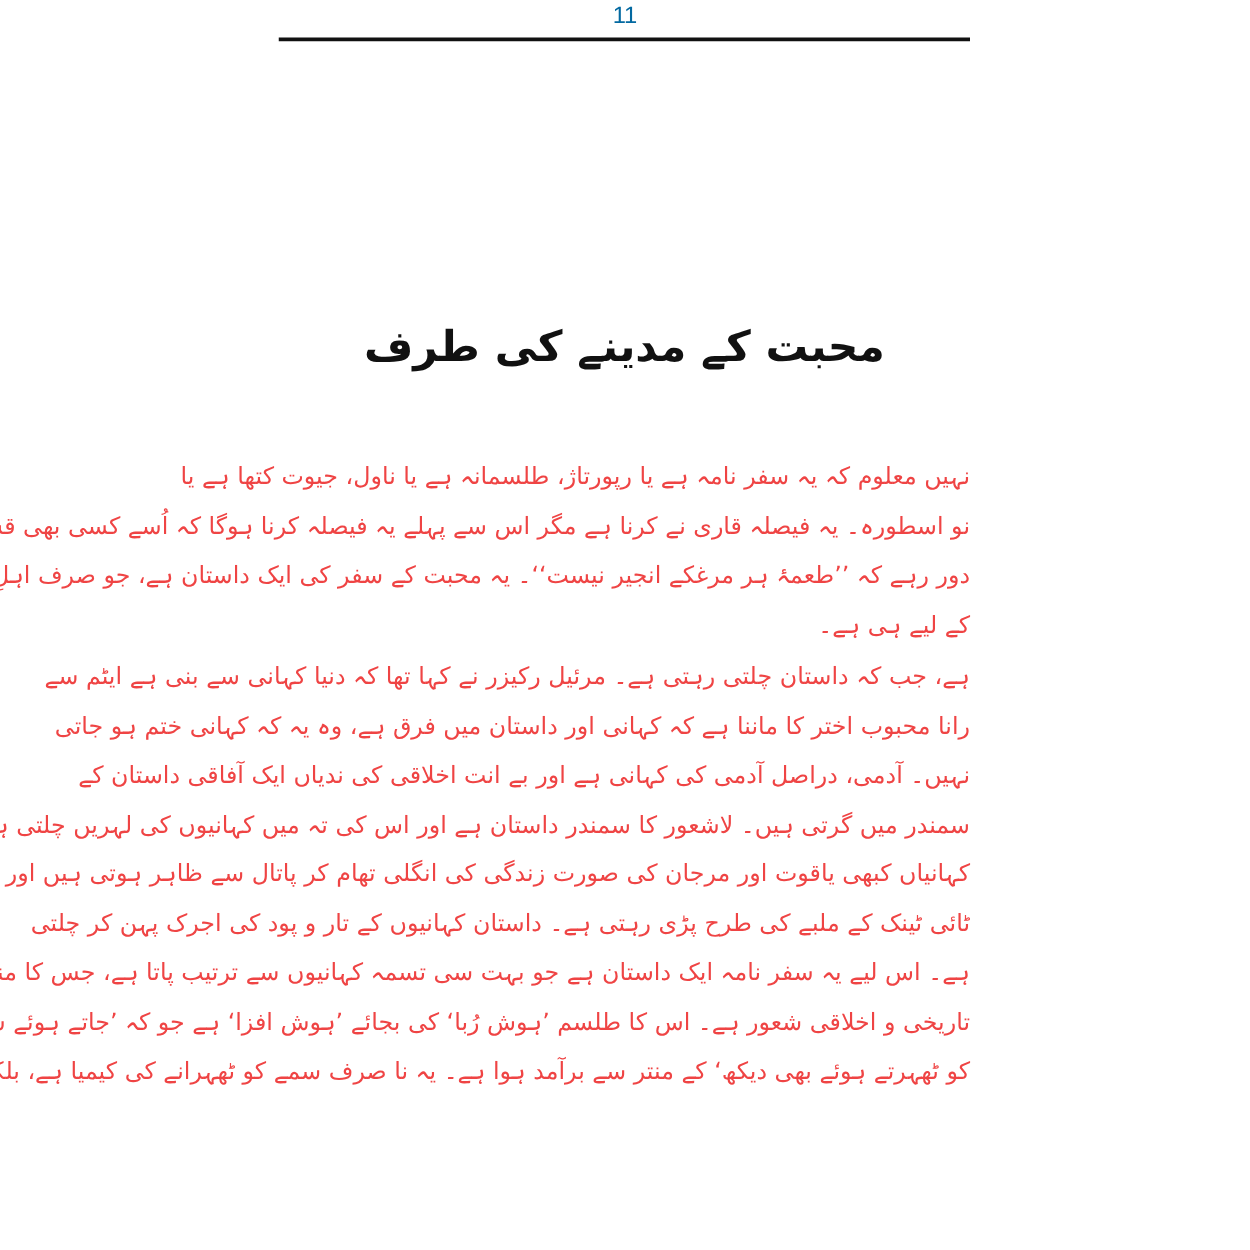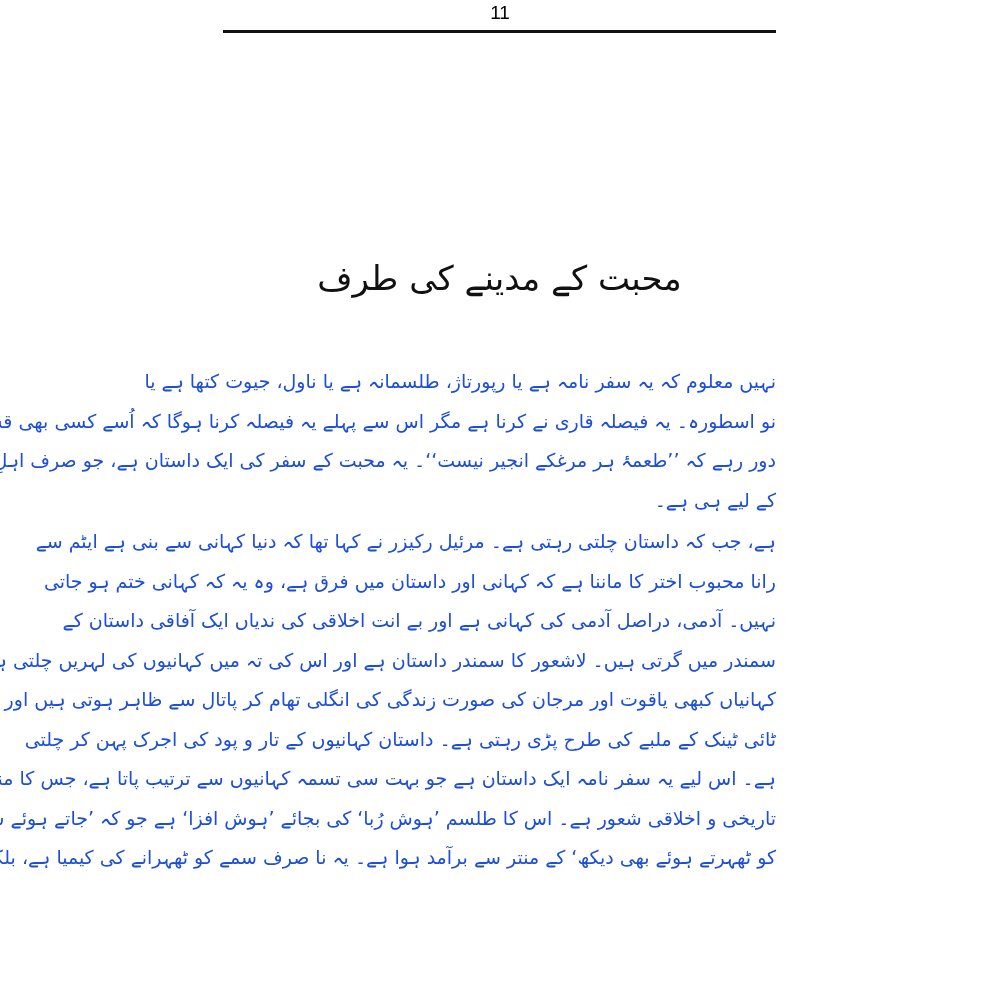--- a/index.html
+++ b/index.html
@@ -16,52 +16,52 @@
     }
     .page-number {
       position: absolute;
       top: 2px;
       left: 0;
       width: 1000px;
       text-align: center;
       font-family: "Liberation Sans", sans-serif;
       font-size: 19px;
       line-height: 22px;
-      color: #000000;
+      color: #0369a1;
     }
     .header-rule {
       position: absolute;
       top: 30px;
       left: 223px;
       width: 553px;
       height: 3px;
       background: #111;
     }
     .chapter-title {
       position: absolute;
       top: 248px;
       left: 223px;
       width: 553px;
       text-align: center;
       direction: rtl;
       font-family: "DejaVu Sans", sans-serif;
-      font-weight: normal;
+      font-weight: bold;
       font-size: 34px;
       line-height: 60px;
       color: #111;
     }
     .body-text {
       position: absolute;
       top: 362px;
       left: 223px;
       width: 553px;
       direction: rtl;
       font-family: "DejaVu Sans", sans-serif;
       font-size: 19px;
-      color: #1d4ed8;
+      color: #ef4444;
     }
     .line {
       height: 39.5px;
       line-height: 39.5px;
       white-space: nowrap;
       overflow: visible;
       text-align: justify;
       text-align-last: justify;
     }
     .line.last {

